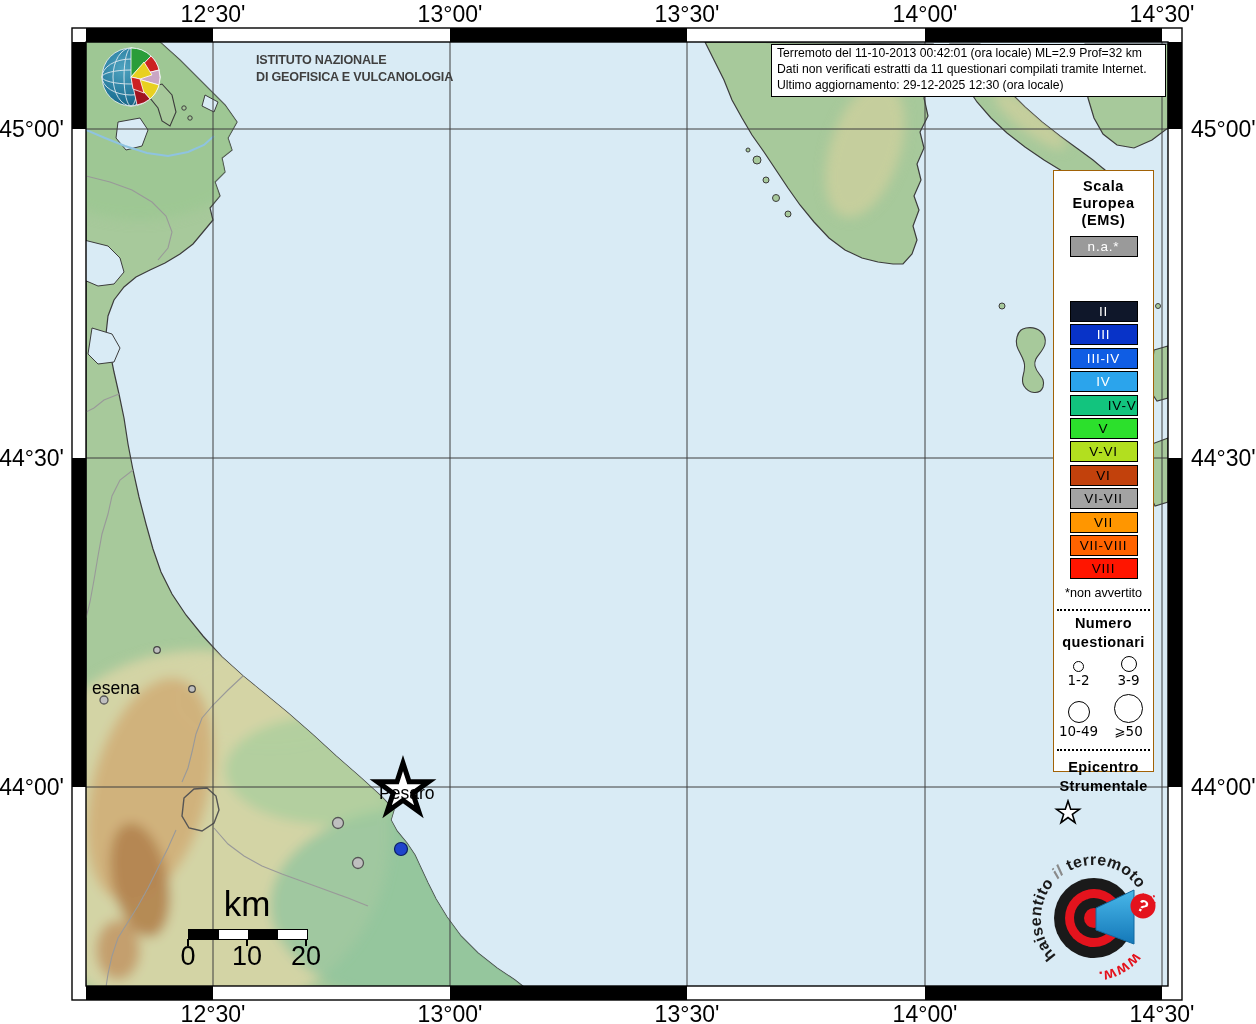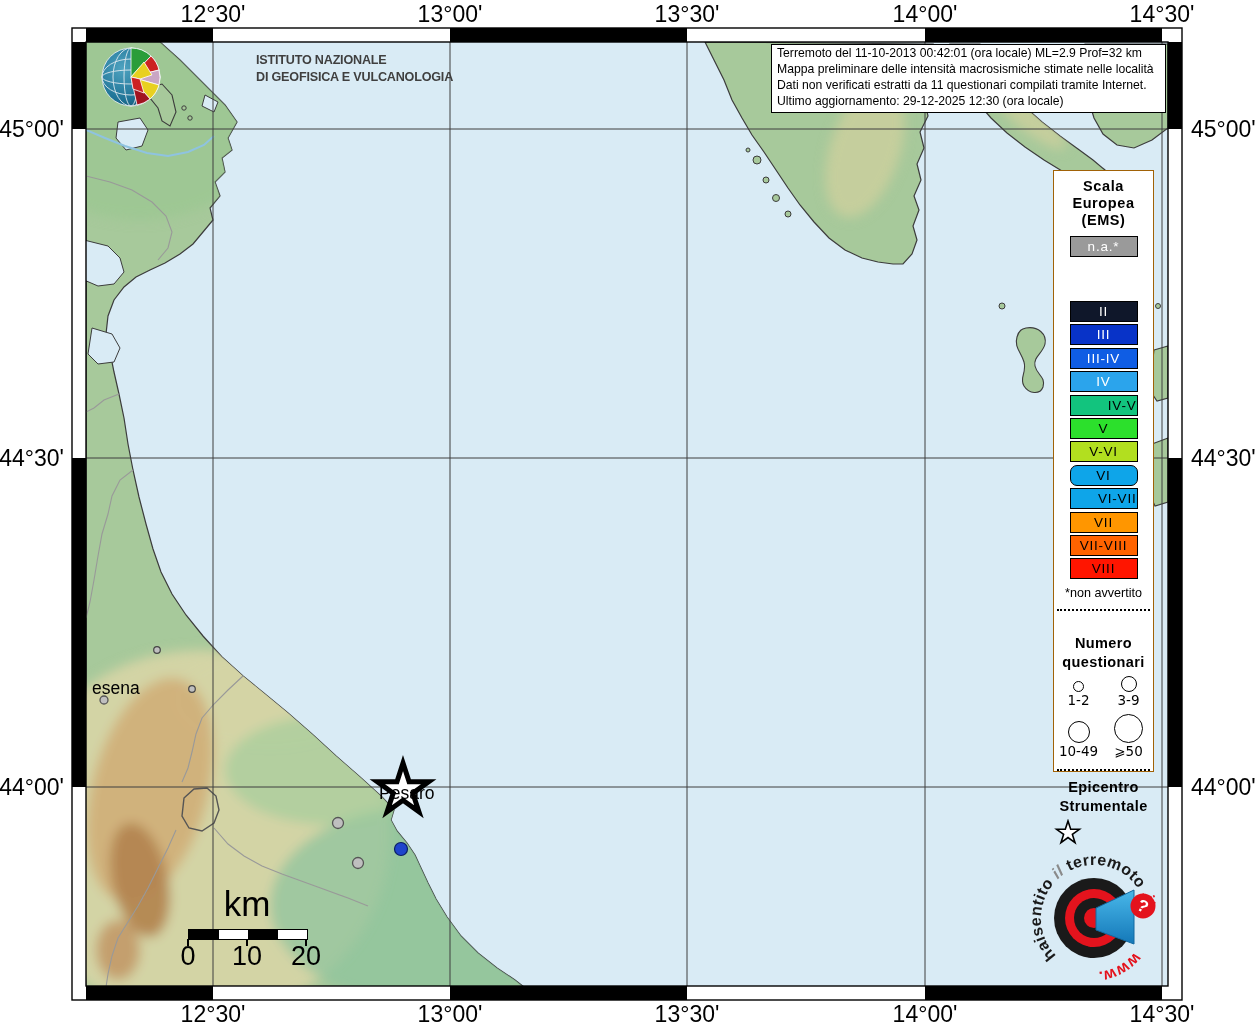--- a/index.html
+++ b/index.html
@@ -241,47 +241,46 @@
       <path d="M 31,32 L 50,54 A 29,29 0 0 1 37,60 Z" fill="#a01420"></path>
       <path d="M 31,32 L 44,17 L 52,30 L 40,34 Z" fill="#e8d020"></path>
       <path d="M 31,32 L 40,34 L 44,48 L 33,44 Z" fill="#cc2222"></path>
     </g>
   </svg>
   <div class="ingv-text" style="top:52px">ISTITUTO NAZIONALE</div>
   <div class="ingv-text" style="top:69px">DI GEOFISICA E VULCANOLOGIA</div>
 
   <div class="infobox">
     <div>Terremoto del 11-10-2013 00:42:01 (ora locale) ML=2.9 Prof=32 km</div>
-    <div>Mappa preliminare delle intensità macrosismiche stimate nelle località</div>
     <div>Dati non verificati estratti da 11 questionari compilati tramite Internet.</div>
     <div>Ultimo aggiornamento: 29-12-2025 12:30 (ora locale)</div>
   </div>
 
   <div class="legend">
     <div class="lg-title-wrap">
       <div class="lg-title">Scala</div>
       <div class="lg-title">Europea</div>
       <div class="lg-title">(EMS)</div>
     </div>
     <div class="lg-box" style="background: rgb(154, 154, 154); color: rgb(255, 255, 255);">n.a.*</div>
     <div class="lg-box" style="background: #0f172a; color: rgb(255, 255, 255); margin-top: 44px;">II</div>
     <div class="lg-box" style="background: rgb(8, 51, 200); color: rgb(255, 255, 255);">III</div>
     <div class="lg-box" style="background: rgb(15, 93, 228); color: rgb(255, 255, 255);">III-IV</div>
     <div class="lg-box" style="background: rgb(43, 164, 236); color: rgb(255, 255, 255);">IV</div>
     <div class="lg-box" style="background: rgb(18, 196, 126); color: rgb(0, 0, 0); text-align: right;">IV-V</div>
     <div class="lg-box" style="background: rgb(44, 224, 44); color: rgb(0, 0, 0);">V</div>
     <div class="lg-box" style="background: rgb(178, 223, 31); color: rgb(0, 0, 0);">V-VI</div>
-    <div class="lg-box" style="background: #0ea5e9; color: rgb(0, 0, 0); border-radius: 7px;">VI</div>
-    <div class="lg-box" style="background: #0ea5e9; color: rgb(0, 0, 0); text-align: right;">VI-VII</div>
+    <div class="lg-box" style="background: #c2410c; color: rgb(0, 0, 0);">VI</div>
+    <div class="lg-box" style="background: #a3a3a3; color: rgb(0, 0, 0);">VI-VII</div>
     <div class="lg-box" style="background: rgb(255, 150, 0); color: rgb(0, 0, 0);">VII</div>
     <div class="lg-box" style="background: rgb(255, 99, 0); color: rgb(0, 0, 0);">VII-VIII</div>
     <div class="lg-box" style="background: rgb(255, 21, 0); color: rgb(0, 0, 0);">VIII</div>
     <div class="lg-foot">*non avvertito</div>
     <div class="lg-sep"></div>
-    <div class="lg-subtitle" style="margin-top:23px">Numero</div>
+    <div class="lg-subtitle" style="margin-top:3px">Numero</div>
     <div class="lg-subtitle">questionari</div>
     <div class="lg-circles">
       <div class="lg-cell">
         <div class="lg-circ c-s1"></div>
         <div class="lg-clab">1-2</div>
       </div>
       <div class="lg-cell">
         <div class="lg-circ c-s2"></div>
         <div class="lg-clab">3-9</div>
       </div>

